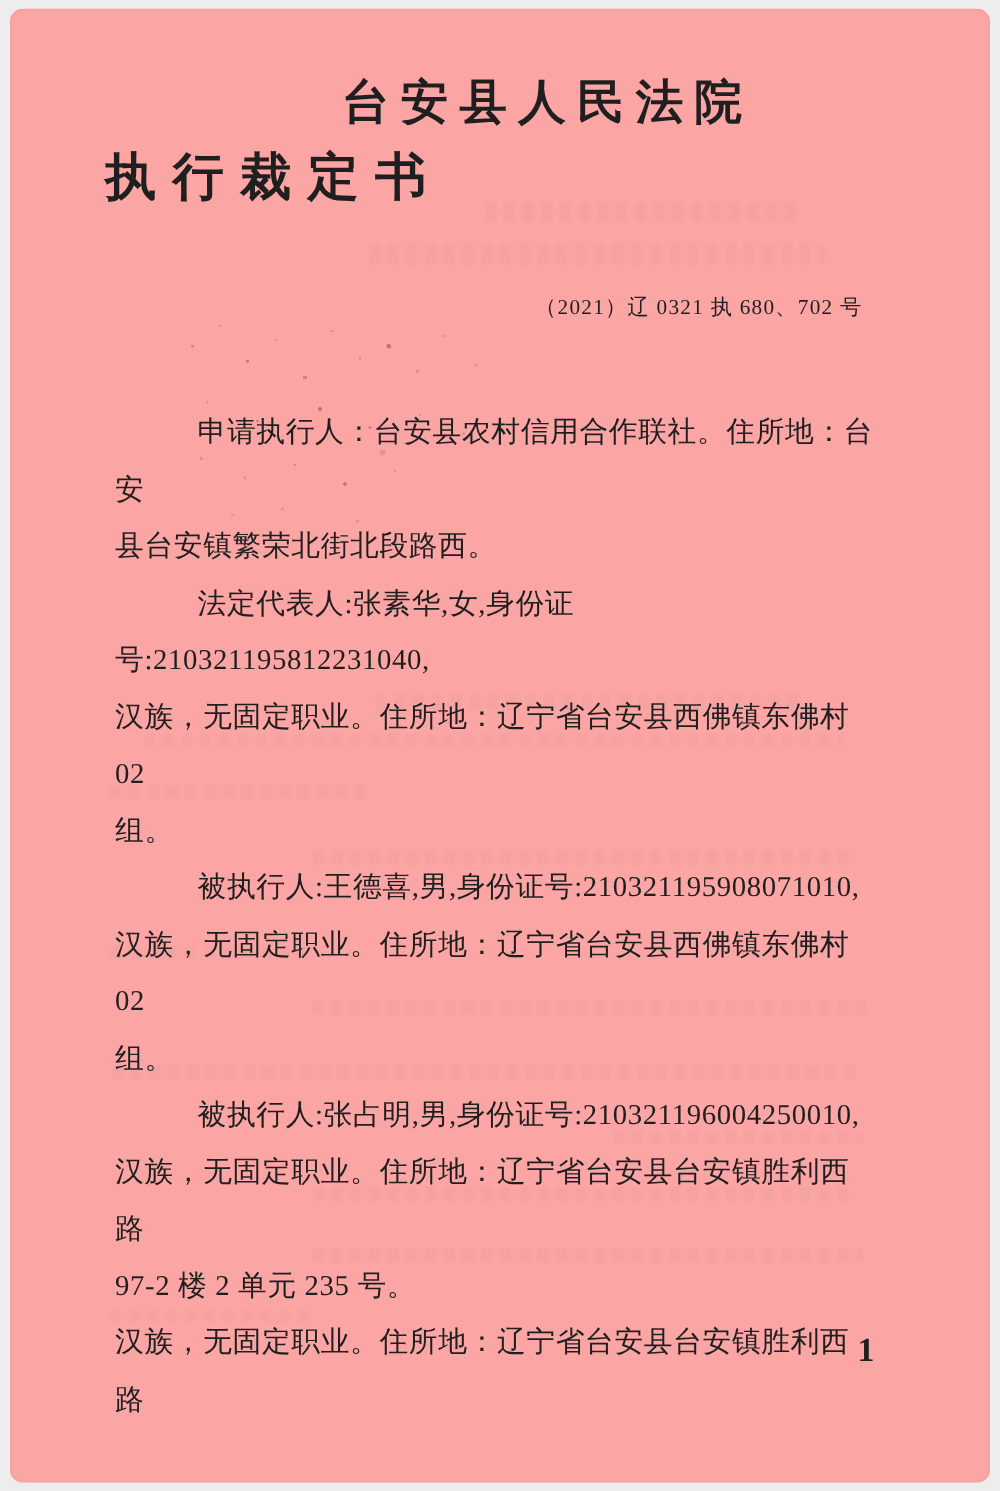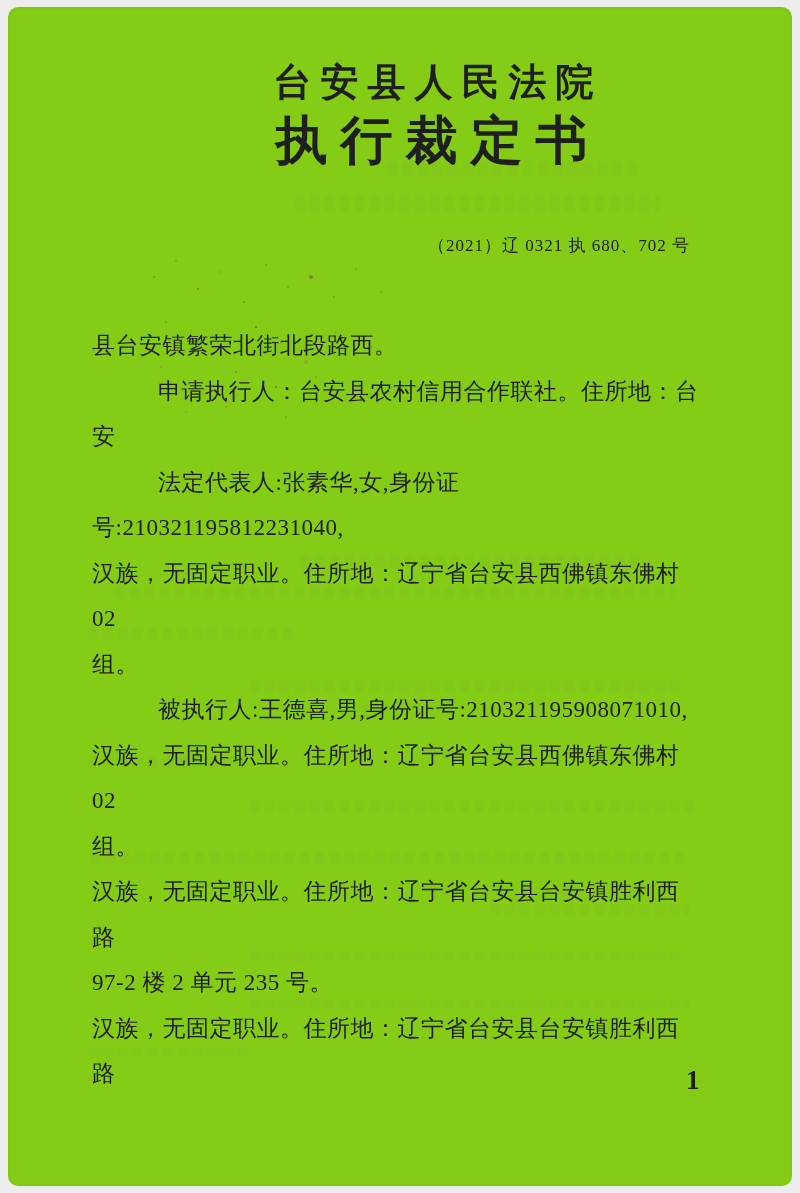--- a/index.html
+++ b/index.html
@@ -6,38 +6,38 @@
   body {
     width: 800px; height: 1193px;
     background: #eeedee;
     font-family: "Liberation Serif", "DejaVu Serif", serif;
     overflow: hidden;
   }
   .page {
     position: relative;
     width: 784px; height: 1179px;
     margin: 7px auto 0 auto;
-    background: #84cc16;
+    background: #fca5a5;
     border-radius: 10px;
     box-shadow: 0 0 4px rgba(0,0,0,0.06) inset;
     padding-top: 53px;
     box-sizing: border-box;
     color: #1f1f1f;
   }
   h1.court {
     margin: 0; padding-left: 76px;
     text-align: center;
     font-size: 38px; line-height: 44px;
     font-weight: 600;
     letter-spacing: 9px;
   }
   h2.doctype {
     margin: 14px 0 0 0; padding-left: 76px;
-    text-align: center;
-    font-size: 52px; line-height: 46px;
+    text-align: left;
+    font-size: 41px; line-height: 46px;
     font-weight: 600;
     letter-spacing: 13px;
   }
   .caseno {
     margin-top: 68px;
     padding-right: 102px;
     text-align: right;
     font-size: 17px; line-height: 28px;
     letter-spacing: 1px;
   }
@@ -134,28 +134,29 @@
   <div class="bleed b11"></div>
   <div class="bleed b12"></div>
   <div class="bleed b13"></div>
 
   <h1 class="court">台安县人民法院</h1>
   <h2 class="doctype">执行裁定书</h2>
 
   <div class="caseno">（2021）辽 0321 执 680、702 号</div>
 
   <div class="docbody">
+    <p class="ln indent">申请执行人：台安县农村信用合作联社。住所地：台安</p>
     <p class="ln">县台安镇繁荣北街北段路西。</p>
-    <p class="ln indent">申请执行人：台安县农村信用合作联社。住所地：台安</p>
     <p class="ln indent">法定代表人:张素华,女,身份证号:210321195812231040,</p>
     <p class="ln">汉族，无固定职业。住所地：辽宁省台安县西佛镇东佛村 02</p>
     <p class="ln">组。</p>
     <p class="ln indent">被执行人:王德喜,男,身份证号:210321195908071010,</p>
     <p class="ln">汉族，无固定职业。住所地：辽宁省台安县西佛镇东佛村 02</p>
     <p class="ln">组。</p>
+    <p class="ln indent">被执行人:张占明,男,身份证号:210321196004250010,</p>
     <p class="ln">汉族，无固定职业。住所地：辽宁省台安县台安镇胜利西路</p>
     <p class="ln">97-2 楼 2 单元 235 号。</p>
     <p class="ln">汉族，无固定职业。住所地：辽宁省台安县台安镇胜利西路</p>
 
   </div>
 
   <div class="pageno">1</div>
 </div>
 
 </body></html>

